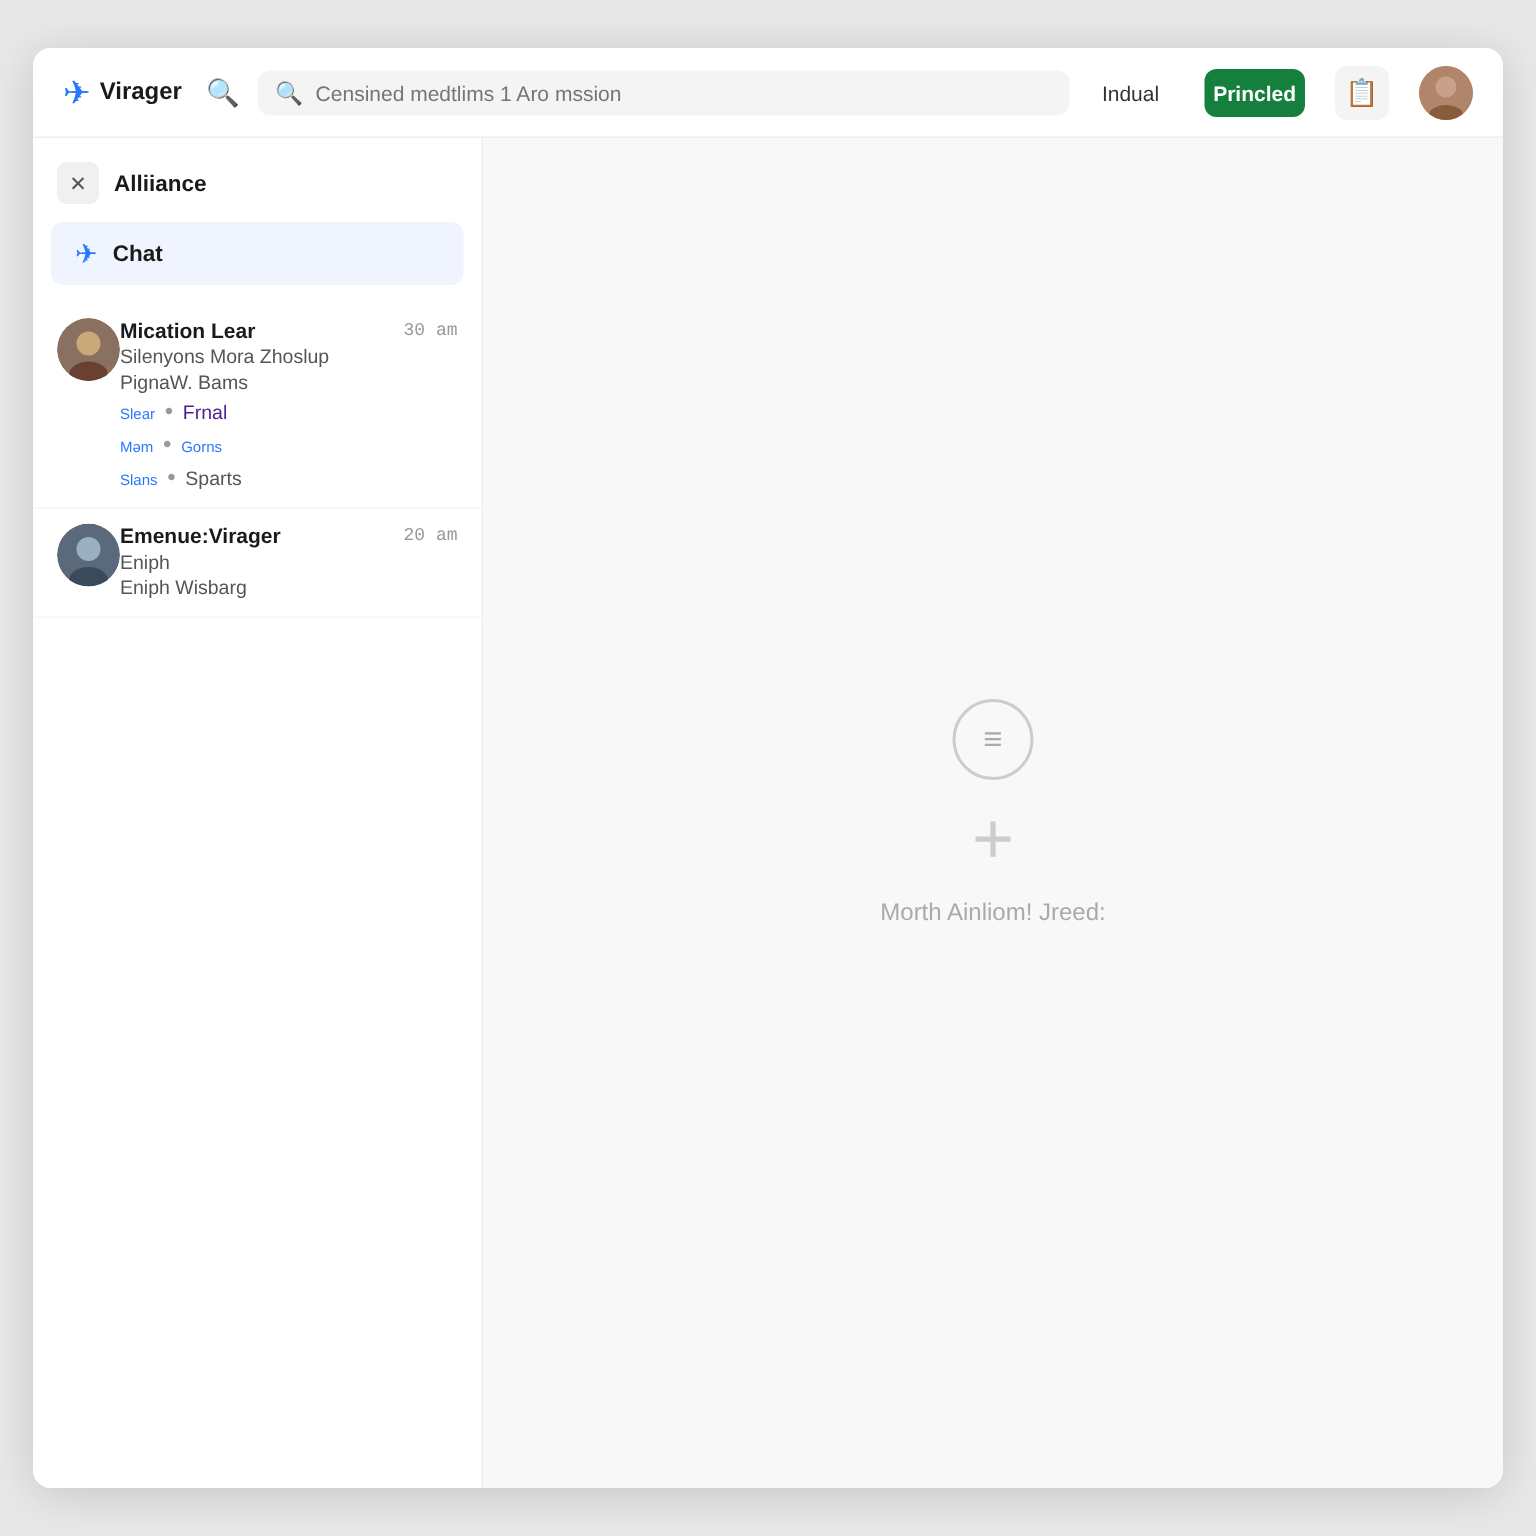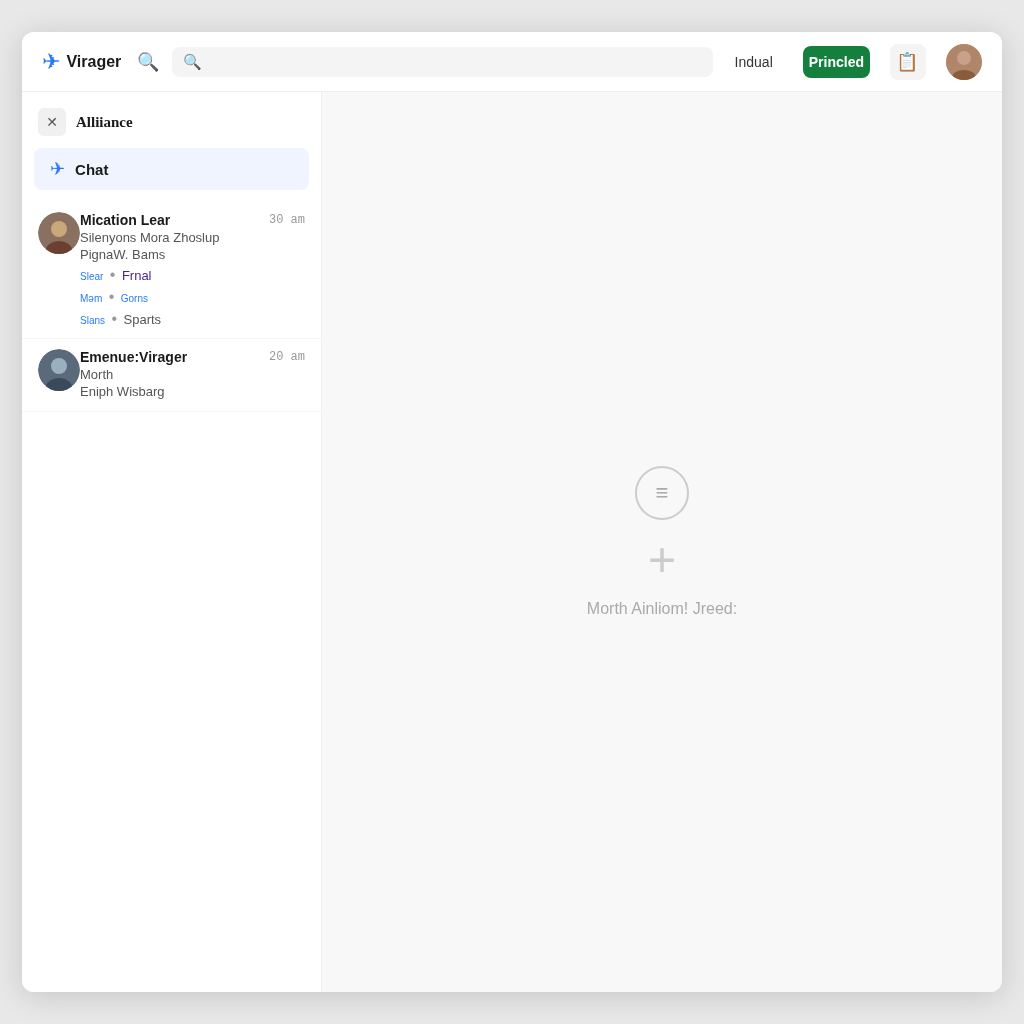--- a/index.html
+++ b/index.html
@@ -152,21 +152,20 @@
       border-radius: 6px;
       border: none;
       cursor: pointer;
       font-size: 14px;
       color: #555;
     }
     .sidebar-title {
       font-size: 15px;
       font-weight: 600;
       color: #1a1a1a;
-      font-family: Liberation Serif, serif;
     }
     .nav-item-chat {
       display: flex;
       align-items: center;
       gap: 10px;
       padding: 10px 16px;
       background: #f0f4ff;
       border-radius: 8px;
       margin: 4px 12px;
       cursor: pointer;
@@ -289,20 +288,21 @@
 <div class="app-window">
 
   <div class="header">
     <div class="logo-area">
       <span class="logo-icon">✈</span>
       <span class="logo-text">Virager</span>
     </div>
     <span class="header-search-icon">🔍</span>
     <div class="header-search-bar">
       <span style="color:#bbb;font-size:15px;">🔍</span>
+      <input type="text" placeholder="Censined medtlims 1 Aro mssion" style="">
     </div>
     <div class="header-right">
       <button class="btn-individual">Indual</button>
       <button class="btn-princled">Princled</button>
       <button class="header-icon-btn">
         <span>📋</span>
       </button>
       <div class="avatar-header">
         <svg viewBox="0 0 36 36" xmlns="http://www.w3.org/2000/svg">
           <circle cx="18" cy="18" r="18" fill="#b0856a"></circle>
@@ -367,21 +367,21 @@
               <circle cx="21" cy="21" r="21" fill="#5a6a7a"></circle>
               <circle cx="21" cy="17" r="8" fill="#9ab0c0"></circle>
               <ellipse cx="21" cy="38" rx="13" ry="9" fill="#3a4a5a"></ellipse>
             </svg>
           </div>
           <div class="convo-body">
             <div class="convo-top-row">
               <span class="convo-name">Emenue:Virager</span>
               <span class="convo-time">20 am</span>
             </div>
-            <div class="convo-preview">Morth</div>
+            <div class="convo-preview">Eniph</div>
             <div class="convo-preview">Eniph Wisbarg</div>
           </div>
         </div>
       </div>
     </div>
 
     <div class="right-panel">
       <div class="empty-state">
         <div class="empty-icon">
           <span>≡</span>

